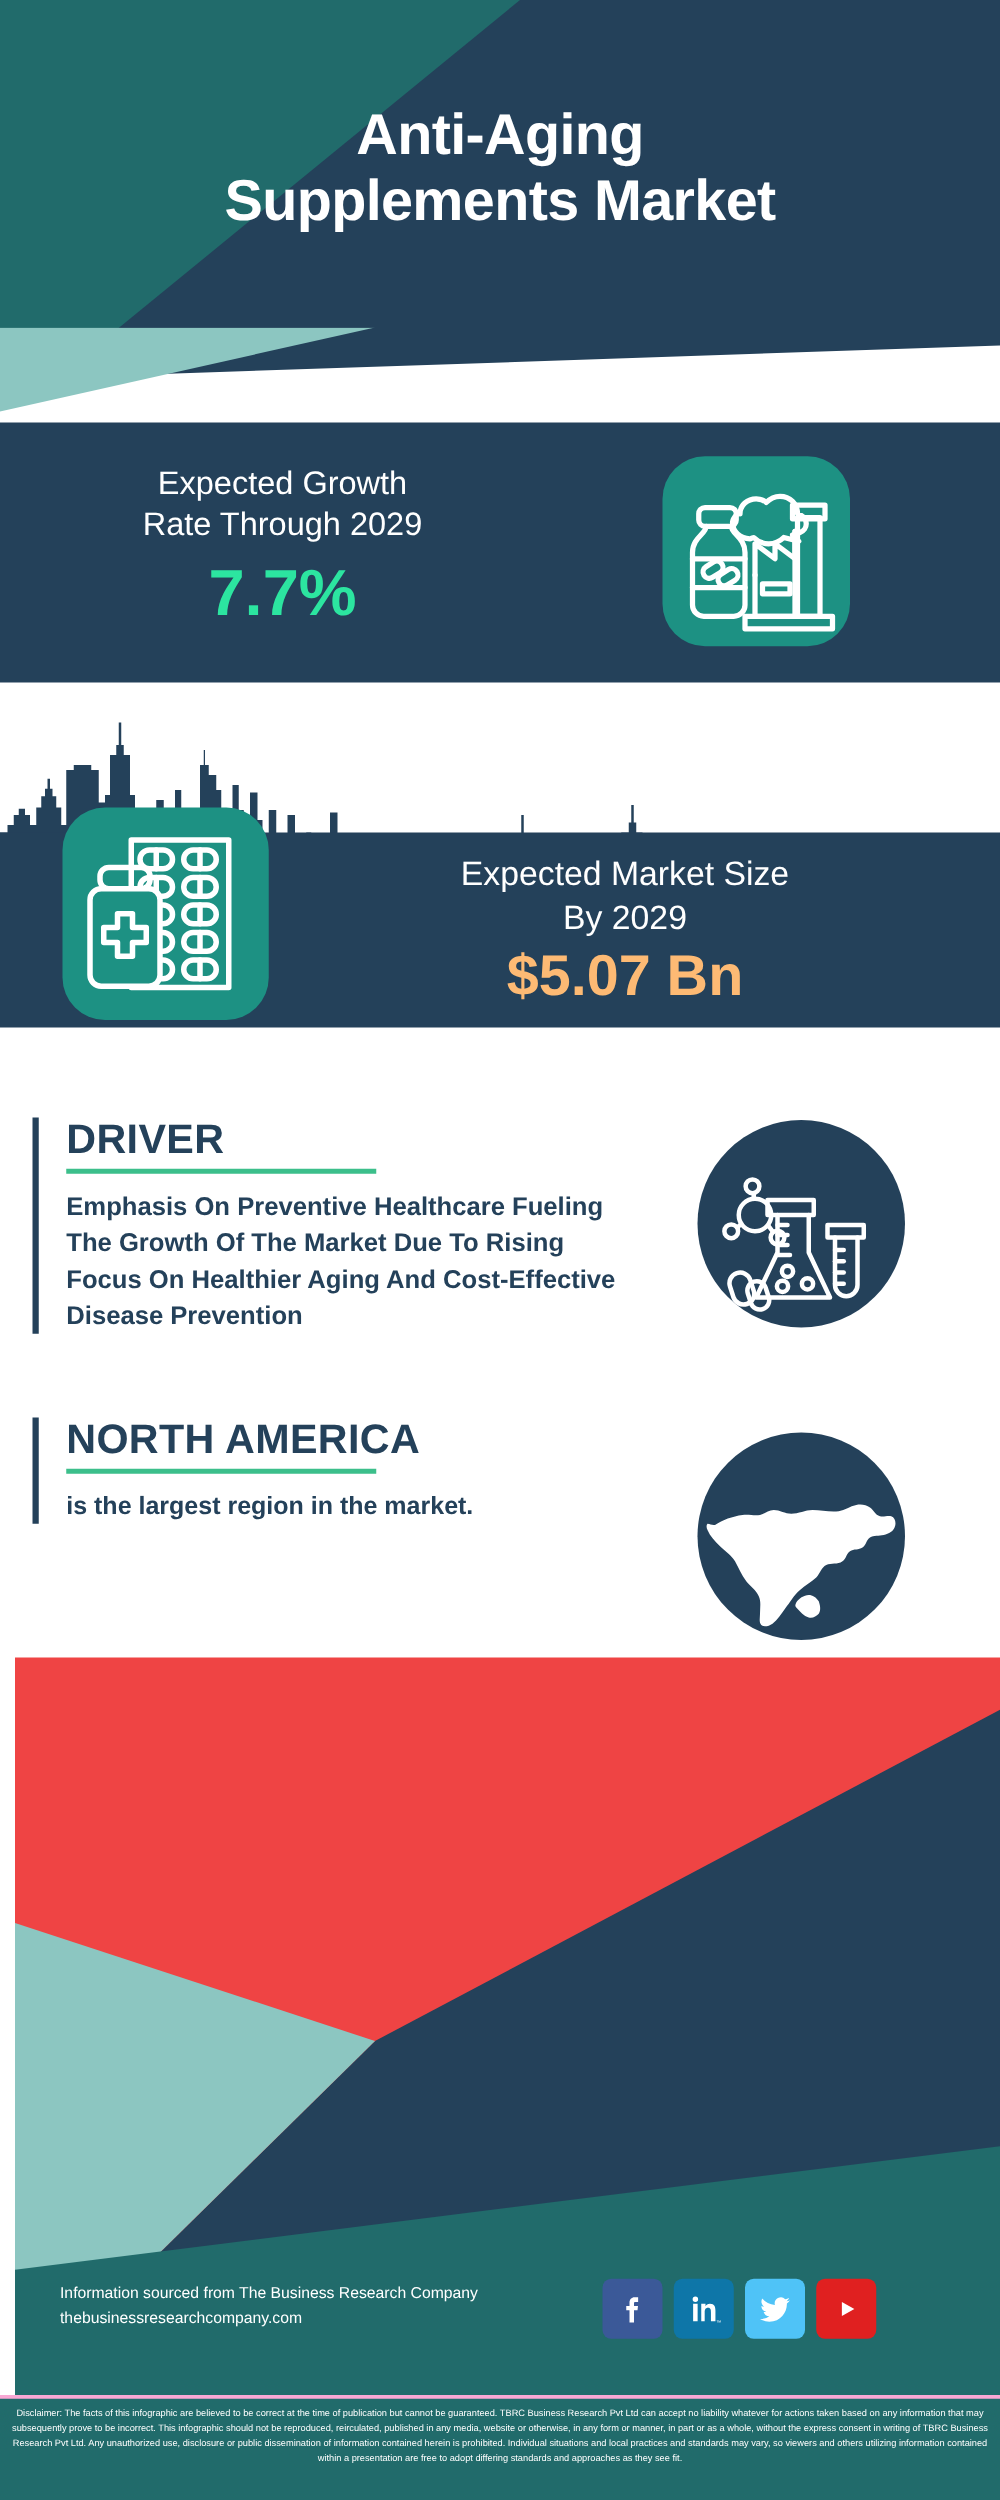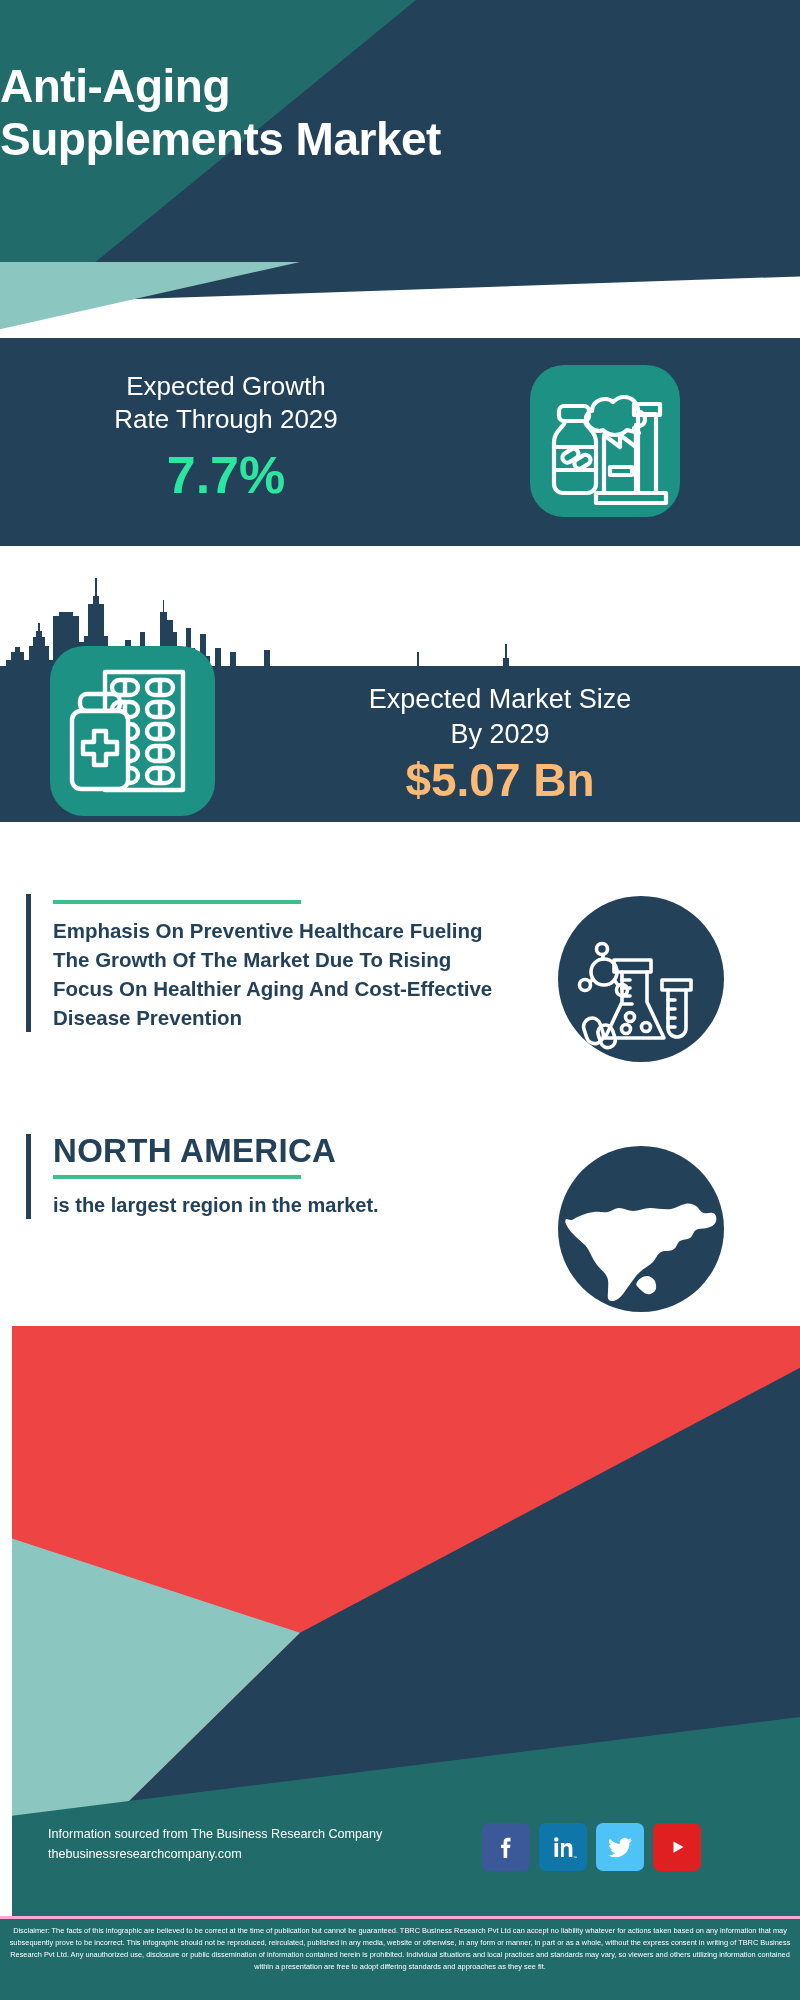--- a/index.html
+++ b/index.html
@@ -12,22 +12,22 @@
   .page{position:relative;width:800px;height:2000px;background:#ffffff;overflow:hidden;}
 
   
   .header{position:absolute;left:0;top:0;width:800px;height:340px;background:#216b6b;overflow:hidden;}
   .header-dark{
     position:absolute;left:0;top:0;width:800px;height:340px;
     background:#24415a;
     clip-path:polygon(100% 0, 100% 100%, 0 100%, 52% 0);
   }
   .header-title{
-    position:absolute;left:0;top:60px;width:800px;
-    text-align:left;color:#ffffff;
+    position:absolute;left:0;top:81px;width:800px;
+    text-align:center;color:#ffffff;
     font-size:46px;font-weight:bold;line-height:1.15;
     letter-spacing:-0.5px;z-index:5;
   }
   .header-title .t-line{display:block;}
 
   
   .header-white-wedge{
     position:absolute;left:0;top:262px;width:800px;height:80px;
     background:#ffffff;
     clip-path:polygon(0 52%, 100% 18%, 100% 100%, 0 100%);
@@ -214,20 +214,21 @@
     <div class="market-text">
       <div class="market-label">Expected Market Size</div>
       <div class="market-label">By 2029</div>
       <div class="market-value">$5.07 Bn</div>
     </div>
   </div>
 
   <div class="content">
 
     <div class="block" id="driver-block">
+      <h2 class="block-title">DRIVER</h2>
       <div class="block-rule"></div>
       <p class="block-body">Emphasis On Preventive Healthcare Fueling The Growth Of The Market Due To Rising Focus On Healthier Aging And Cost-Effective Disease Prevention</p>
     </div>
 
     <div class="circ-icon" id="driver-icon">
       <svg width="166" height="166" viewBox="0 0 166 166" fill="none" stroke="#ffffff" stroke-width="3.6" stroke-linejoin="round" stroke-linecap="round">
 
         <circle cx="46" cy="76" r="13"></circle>
         <circle cx="44" cy="53" r="5.5"></circle>
         <circle cx="27" cy="89" r="5.5"></circle>

